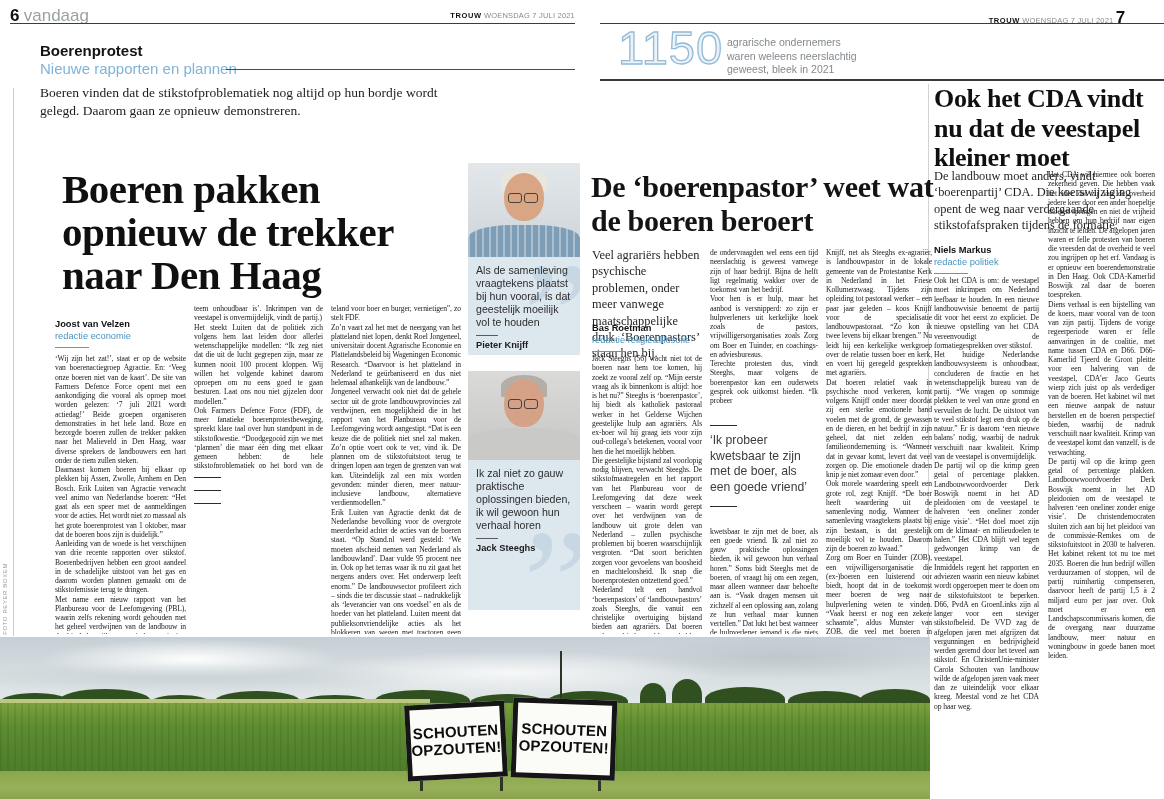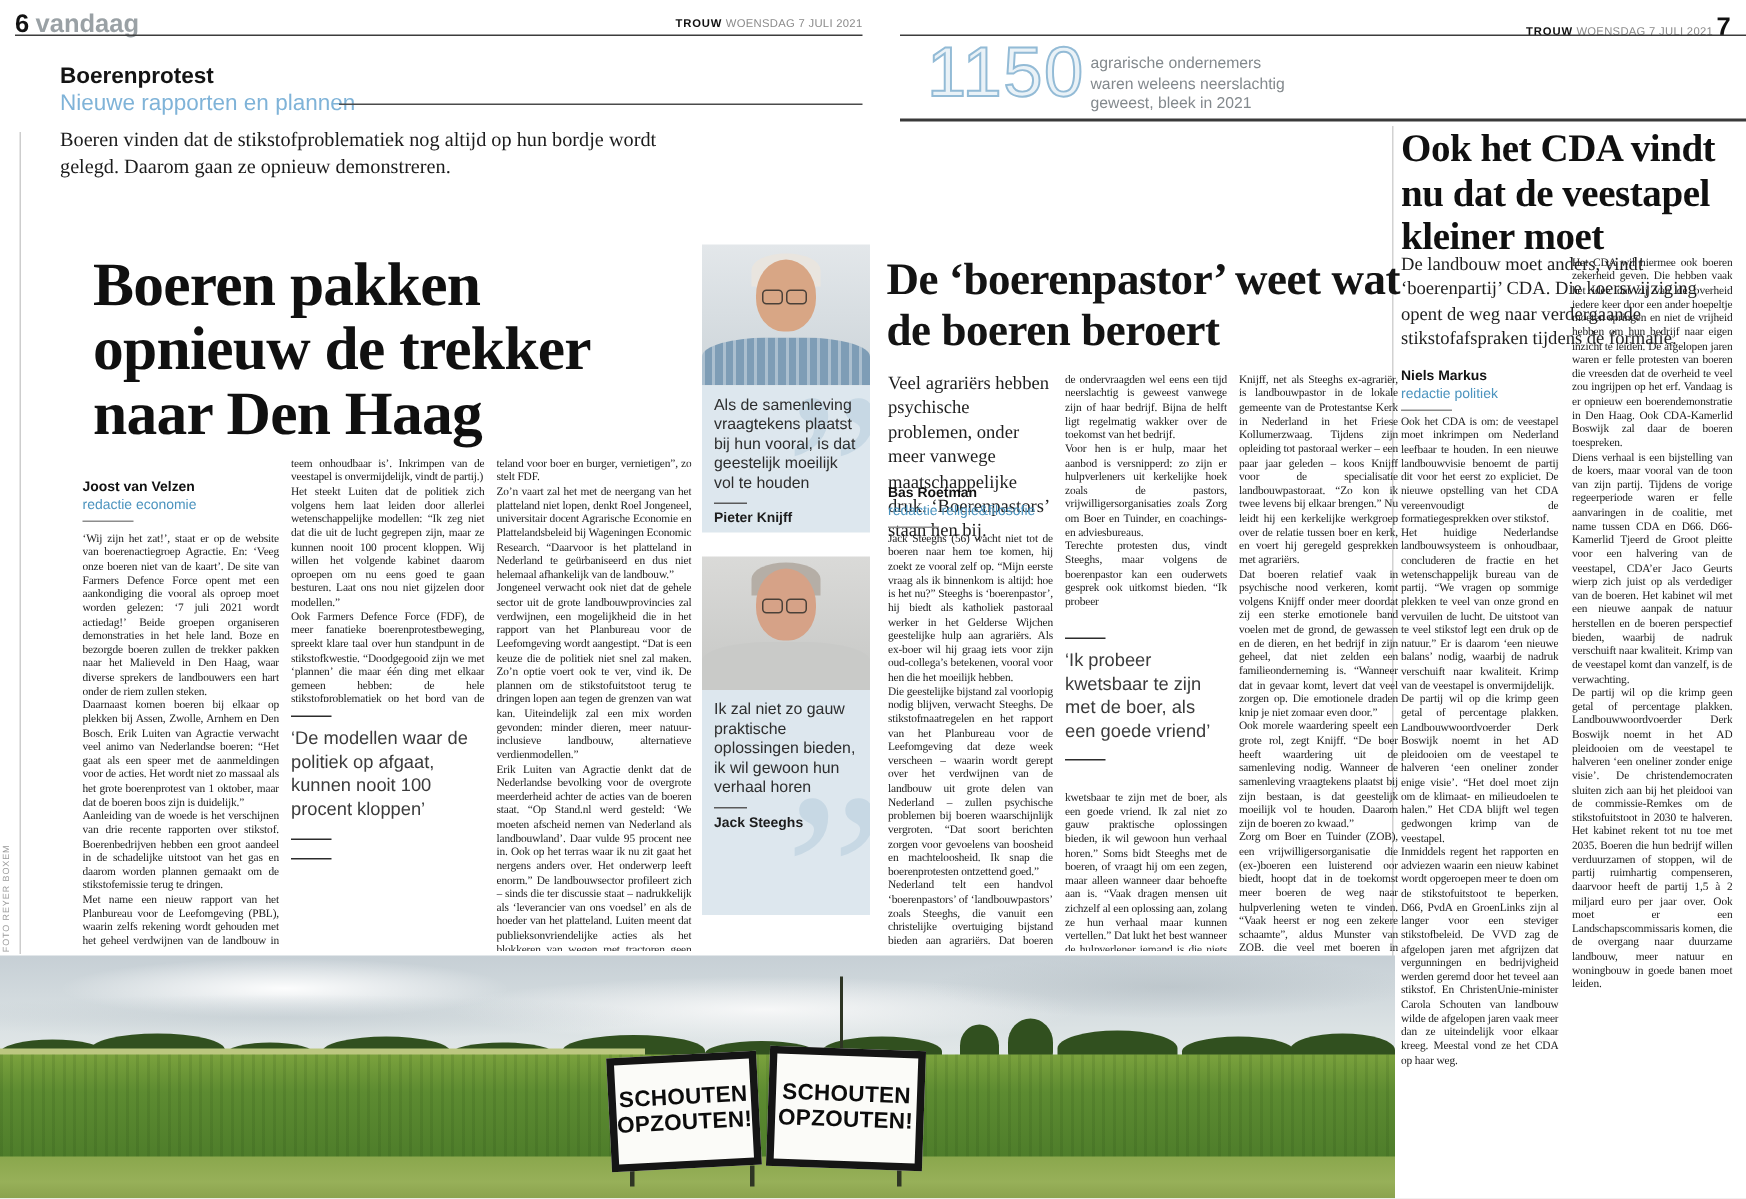--- a/index.html
+++ b/index.html
@@ -3,21 +3,21 @@
 <meta charset="utf-8">
 <style>
   html,body{margin:0;padding:0;background:#e8e8e8;}
   .page{position:relative;width:1164px;height:799px;background:#ffffff;overflow:hidden;
         font-family:"Liberation Serif",serif;color:#1b1b1b;}
   .abs{position:absolute;}
 
   
   .hdr{top:6px;font-size:17px;}
   .pagenum{font-family:"Liberation Sans",sans-serif;font-weight:bold;color:#111;}
-  .sectionname{font-family:"Liberation Sans",sans-serif;color:#9aa1a5;font-weight:bold;}
+  .sectionname{font-family:"Liberation Sans",sans-serif;color:#9aa1a5;font-weight:normal;}
   .masthead{font-size:7.5px;color:#8a8a8a;font-family:"Liberation Sans",sans-serif;letter-spacing:.2px;}
   .masthead b{color:#111;letter-spacing:.6px;}
   .hdr-rule{height:1px;background:#3c3c3c;top:23px;}
 
   
   .kicker-title{left:40px;top:42px;font-family:"Liberation Sans",sans-serif;font-weight:bold;font-size:15px;color:#141414;}
   .kicker-sub{left:40px;top:60px;font-family:"Liberation Sans",sans-serif;font-size:15px;color:#7fb3d8;}
   .kicker-rule{left:226px;top:69px;width:349px;height:1px;background:#4a4a4a;}
   .intro{left:40px;top:84px;width:438px;font-size:13.5px;line-height:1.32;color:#1b1b1b;}
 
@@ -93,21 +93,21 @@
   <div class="abs hdr" style="left:10px;">
     <span class="pagenum">6</span>
     <span class="sectionname">vandaag</span>
   </div>
   <div class="abs masthead" style="left:420px;top:11px;width:155px;text-align:right;">
     <b>TROUW</b>
     <span>WOENSDAG 7 JULI 2021</span>
   </div>
   <div class="abs hdr-rule" style="left:10px;width:565px;"></div>
 
-  <div class="abs masthead" style="left:960px;top:8px;width:194px;text-align:right;">
+  <div class="abs masthead" style="left:960px;top:8px;width:194px;text-align:center;">
     <b>TROUW</b>
     <span>WOENSDAG 7 JULI 2021</span>
     <span class="pagenum" style="font-size:17px;">7</span>
   </div>
   <div class="abs hdr-rule" style="left:600px;width:564px;"></div>
 
   <div class="abs kicker-title">Boerenprotest</div>
   <div class="abs kicker-sub">Nieuwe rapporten en plannen</div>
   <div class="abs kicker-rule"></div>
   <div class="abs intro">Boeren vinden dat de stikstofproblematiek nog altijd op hun bordje wordt gelegd. Daarom gaan ze opnieuw demonstreren.</div>
@@ -129,21 +129,20 @@
   </div>
   <div class="abs col" style="left:55px;top:354px;width:131px;height:280px;">‘Wij zijn het zat!’, staat er op de website van boerenactiegroep Agractie. En: ‘Veeg onze boeren niet van de kaart’. De site van Farmers Defence Force opent met een aankondiging die vooral als oproep moet worden gelezen: ‘7 juli 2021 wordt actiedag!’ Beide groepen organiseren demonstraties in het hele land. Boze en bezorgde boeren zullen de trekker pakken naar het Malieveld in Den Haag, waar diverse sprekers de landbouwers een hart onder de riem zullen steken.
 Daarnaast komen boeren bij elkaar op plekken bij Assen, Zwolle, Arnhem en Den Bosch. Erik Luiten van Agractie verwacht veel animo van Nederlandse boeren: “Het gaat als een speer met de aanmeldingen voor de acties. Het wordt niet zo massaal als het grote boerenprotest van 1 oktober, maar dat de boeren boos zijn is duidelijk.”
 Aanleiding van de woede is het verschijnen van drie recente rapporten over stikstof. Boerenbedrijven hebben een groot aandeel in de schadelijke uitstoot van het gas en daarom worden plannen gemaakt om de stikstofemissie terug te dringen.
 Met name een nieuw rapport van het Planbureau voor de Leefomgeving (PBL), waarin zelfs rekening wordt gehouden met het geheel verdwijnen van de landbouw in de drie belangrijkste agrarische provincies, zorgt voor onrust bij agrariërs. Die moesten gisteren op de koop toe vernemen dat ook ‘boerenpartij’ het CDA nu heeft uitgesproken dat het ‘huidige Nederlandse landbouwsys-</div>
   <div class="abs col" style="left:194px;top:304px;width:129px;height:164px;">teem onhoudbaar is’. Inkrimpen van de veestapel is onvermijdelijk, vindt de partij.)
 Het steekt Luiten dat de politiek zich volgens hem laat leiden door allerlei wetenschappelijke modellen: “Ik zeg niet dat die uit de lucht gegrepen zijn, maar ze kunnen nooit 100 procent kloppen. Wij willen het volgende kabinet daarom oproepen om nu eens goed te gaan besturen. Laat ons nou niet gijzelen door modellen.”
 Ook Farmers Defence Force (FDF), de meer fanatieke boerenprotestbeweging, spreekt klare taal over hun standpunt in de stikstofkwestie. “Doodgegooid zijn we met ‘plannen’ die maar één ding met elkaar gemeen hebben: de hele stikstofproblematiek op het bord van de boeren leggen, de boeren van hun land verjagen en de leefbaarheid op het plat-</div>
   <div class="abs" style="left:194px;top:470px;width:127px;">
     <div class="pq-rule"></div>
-    <div class="pq-text">‘De modellen waar de politiek op afgaat, kunnen nooit 100 procent kloppen’</div>
     <div class="pq-rule" style="margin-top:12px;"></div>
     <div class="pq-rule" style="margin-top:12px;"></div>
   </div>
   <div class="abs col" style="left:331px;top:304px;width:130px;height:330px;">teland voor boer en burger, vernietigen”, zo stelt FDF.
 Zo’n vaart zal het met de neergang van het platteland niet lopen, denkt Roel Jongeneel, universitair docent Agrarische Economie en Plattelandsbeleid bij Wageningen Economic Research. “Daarvoor is het platteland in Nederland te geürbaniseerd en dus niet helemaal afhankelijk van de landbouw.”
 Jongeneel verwacht ook niet dat de gehele sector uit de grote landbouwprovincies zal verdwijnen, een mogelijkheid die in het rapport van het Planbureau voor de Leefomgeving wordt aangestipt. “Dat is een keuze die de politiek niet snel zal maken. Zo’n optie voert ook te ver, vind ik. De plannen om de stikstofuitstoot terug te dringen lopen aan tegen de grenzen van wat kan. Uiteindelijk zal een mix worden gevonden: minder dieren, meer natuur-inclusieve landbouw, alternatieve verdienmodellen.”
 Erik Luiten van Agractie denkt dat de Nederlandse bevolking voor de overgrote meerderheid achter de acties van de boeren staat. “Op Stand.nl werd gesteld: ‘We moeten afscheid nemen van Nederland als landbouwland’. Daar vulde 95 procent nee in. Ook op het terras waar ik nu zit gaat het nergens anders over. Het onderwerp leeft enorm.” De landbouwsector profileert zich – sinds die ter discussie staat – nadrukkelijk als ‘leverancier van ons voedsel’ en als de hoeder van het platteland. Luiten meent dat publieksonvriendelijke acties als het blokkeren van wegen met tractoren geen goed idee zou zijn: “Het effect van zulke acties is een beetje uitgewerkt.”</div>
 
   <div class="abs portrait" style="top:163px;height:94px;background:linear-gradient(180deg,#e3e7ea,#ccd4d9);">
     <div class="p-hair" style="top:6px;background:#e9e5df;"></div>

